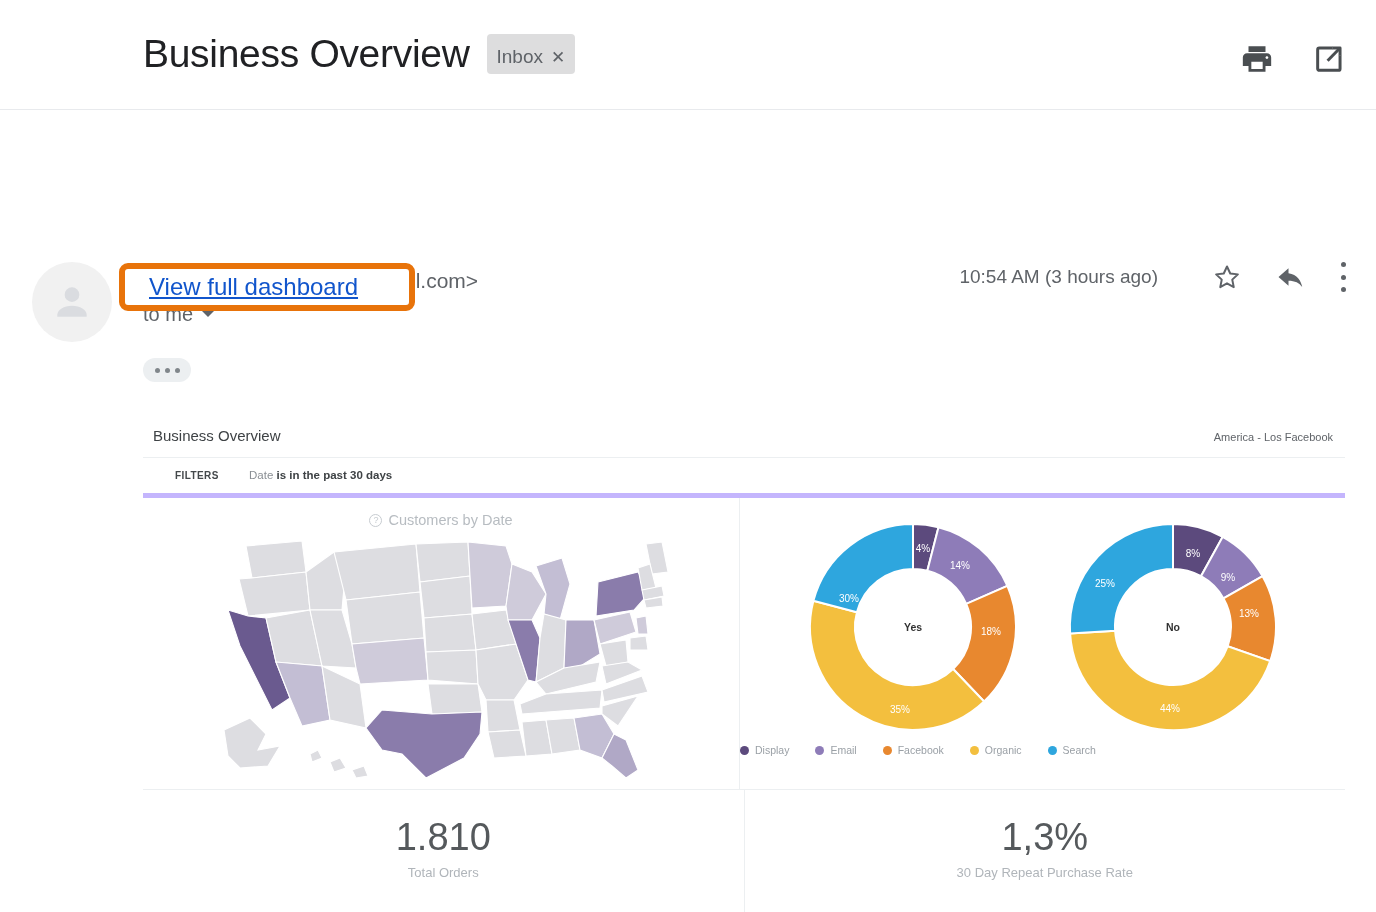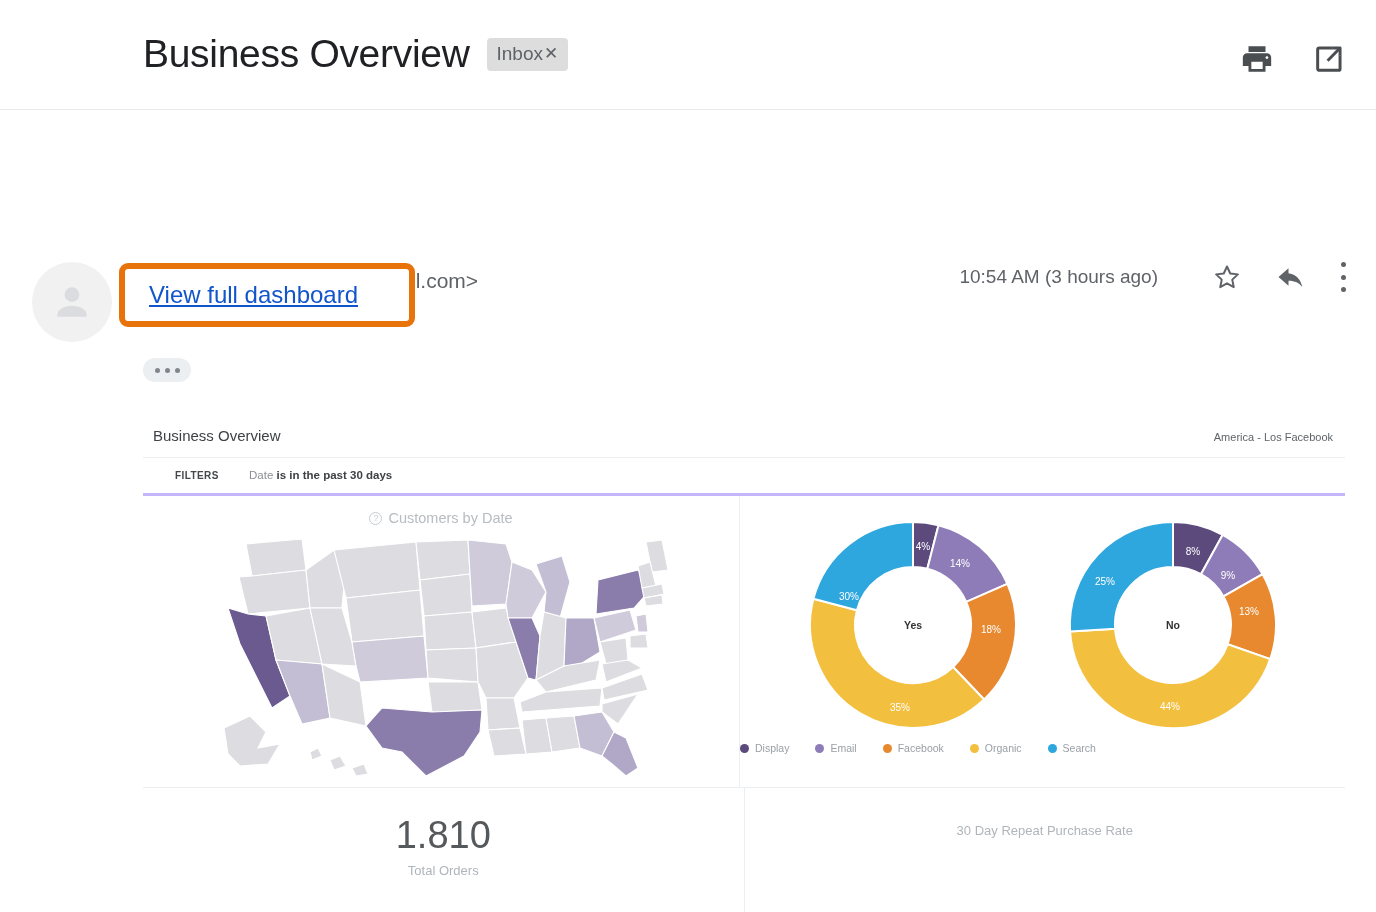--- a/index.html
+++ b/index.html
@@ -20,21 +20,21 @@
     border-bottom:1px solid #e8eaed;
     display:flex; align-items:center;
   }
   .subject-wrap{ display:flex; align-items:center; padding-left:143px; }
   .subject{
     font-size:39px; font-weight:400; letter-spacing:-0.3px;
     color:#202124; line-height:1.1; white-space:nowrap;
   }
   .label-chip{
     margin-left:17px; background:#ddddde; border-radius:4px;
-    padding:5px 10px 6px 10px; display:flex; align-items:center; gap:1px;
+    padding:12px 10px 6px 10px; display:flex; align-items:center; gap:8px;
     font-size:19px; color:#5f6368;
   }
   .label-chip .chip-x{ font-size:17px; color:#5f6368; line-height:1; }
   .header-actions{
     position:absolute; right:30px; top:42px;
     display:flex; align-items:center; gap:38px;
   }
   .hicon{ width:34px; height:34px; display:block; cursor:pointer; }
 
   
@@ -64,21 +64,21 @@
   .timestamp{ font-size:19px; color:#5f6368; white-space:nowrap; margin-right:20px; }
   .micon{ width:30px; height:30px; cursor:pointer; }
   .kebab{ width:6px; height:30px; display:flex; flex-direction:column;
           justify-content:space-between; align-items:center; cursor:pointer; }
   .kebab i{ width:5px;height:5px;border-radius:50%;background:#5f6368; display:block;}
 
   
   .body-area{ position:absolute; left:0; top:250px; width:100%; }
   .cta-highlight{
     position:absolute; left:119px; top:13px;
-    width:296px; height:64px;
+    width:296px; height:48px;
     border:6px solid #e8730a; border-radius:9px; background:#fff;
     display:flex; align-items:center; padding-left:24px;
   }
   .cta-link{
     font-size:24px; color:#1155cc; text-decoration:underline;
     white-space:nowrap; cursor:pointer;
   }
   .expand-dots{
     position:absolute; left:143px; top:108px;
     width:48px; height:24px; border-radius:12px; background:#eceff1;
@@ -92,21 +92,21 @@
     width:1202px; background:#ffffff;
     font-family:"Liberation Sans", sans-serif;
   }
   .dash-top{
     display:flex; align-items:baseline; justify-content:space-between;
     padding:12px 12px 13px 10px;
   }
   .dash-title{ font-size:15px; color:#3e4245; font-weight:400; }
   .dash-tz{ font-size:11px; color:#5f6368; }
   .filter-bar{
-    border-top:1px solid #eceff1; border-bottom:3px solid #c4b5fd;
+    border-top:1px solid #eceff1; border-bottom:5px solid #c4b5fd;
     padding:11px 10px 12px 10px; display:flex; align-items:center;
   }
   .filters-label{
     font-size:10px; font-weight:700; color:#44484b; letter-spacing:.4px;
     width:96px; padding-left:22px;
   }
   .filter-item{ font-size:11.5px; color:#3e4245; }
   .filter-item .f-name{ color:#8a8f94; }
   .filter-item .f-val{ font-weight:700; color:#3e4245; }
 
@@ -364,18 +364,19 @@
         </div>
       </div>
     </div>
 
     <div class="kpis">
       <div class="kpi">
         <div class="kpi-val">1.810</div>
         <div class="kpi-label">Total Orders</div>
       </div>
       <div class="kpi">
+        <div class="kpi-val">1,3%</div>
         <div class="kpi-label">30 Day Repeat Purchase Rate</div>
       </div>
     </div>
 
   </div>
 </div>
 
 </body></html>

